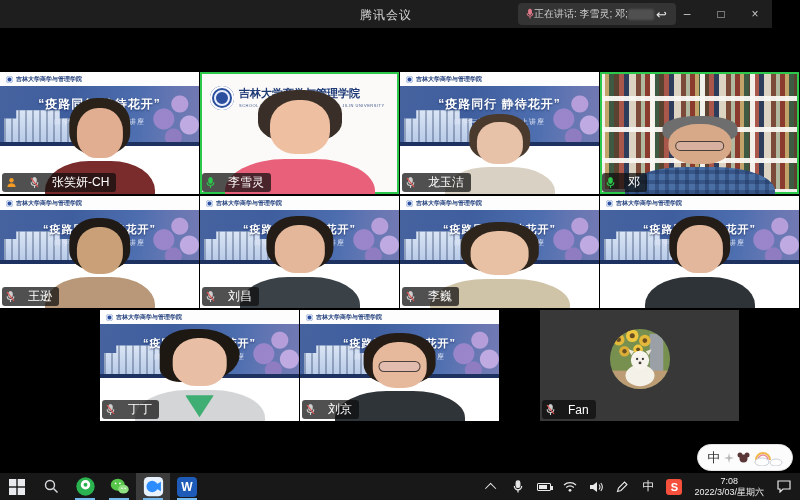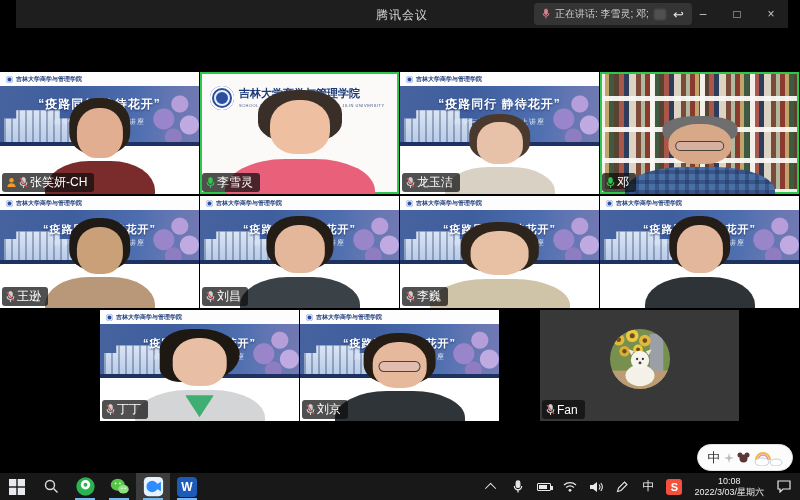--- a/index.html
+++ b/index.html
@@ -1,25 +1,25 @@
 <!DOCTYPE html>
 <html><head>
 <meta charset="utf-8">
 <style>
   * { margin:0; padding:0; box-sizing:border-box; }
   html,body { width:800px; height:500px; overflow:hidden; background:#000;
               font-family:"Liberation Sans","DejaVu Sans",sans-serif; }
   .stage { position:absolute; inset:0; width:800px; height:500px; background:#000; }
 
   
-  .titlebar { position:absolute; left:16px; top:0; width:772px; height:28px; background:#1e1e1e; }
+  .titlebar { position:absolute; left:0; top:0; width:772px; height:28px; background:#1e1e1e; }
   .app-title { position:absolute; left:0; right:0; top:7px; text-align:center;
                color:#d6d6d6; font-size:12px; letter-spacing:1px; }
   .toast { position:absolute; left:518px; top:3px; width:158px; height:22px; background:#343434;
-           border-radius:4px; display:flex; align-items:center; padding:0 8px; gap:5px; }
+           border-radius:4px; display:flex; align-items:center; padding:0 8px; }
   .toast-mic { width:8px; height:12px; flex:0 0 auto; }
   .toast-text { color:#cfcfcf; font-size:10px; white-space:nowrap; }
   .toast-blur { width:26px; height:11px; border-radius:2px; background:rgba(255,255,255,.14);
                 filter:blur(1px); }
   .toast-arrow { color:#e8e8e8; font-size:13px; margin-left:2px; }
   .winctl { position:absolute; right:0; top:0; height:28px; display:flex; }
   .winctl span { width:34px; height:28px; display:flex; align-items:center; justify-content:center;
                  color:#c8c8c8; font-size:12px; }
 
   
@@ -111,21 +111,21 @@
   .pI .hair { width:62%; border-radius:45% 55% 60% 30%; }
   .pI .torso::after { content:""; position:absolute; left:50%; transform:translateX(-50%); top:18%;
       width:22%; height:70%; background:#3fae72; clip-path:polygon(0 0,100% 0,50% 100%); }
   .glasses::after { content:""; position:absolute; left:50%; transform:translateX(-50%); top:42%;
       width:74%; height:20%; border:1.5px solid rgba(40,35,30,.8); border-radius:6px;
       background:rgba(210,200,230,.25); }
   .face { overflow:visible; }
 
   
   .badge { position:absolute; left:2px; bottom:2px; height:19px; display:flex; align-items:center;
-           gap:2px; padding:0 7px 0 4px; background:rgba(12,12,12,.72); border-radius:3px; z-index:5; }
+           gap:13px; padding:0 7px 0 4px; background:rgba(12,12,12,.72); border-radius:3px; z-index:5; }
   .badge .nm { color:#fff; font-size:12px; white-space:nowrap; }
   .host-ic { width:11px; height:11px; }
   .mic-svg { width:9px; height:12px; }
 
   
   .ime-pill { position:absolute; left:697px; top:444px; width:96px; height:27px; background:#fcfcfc;
               border:1px solid #e2e2e2; border-radius:14px; display:flex; align-items:center;
               justify-content:space-around; padding:0 8px; box-shadow:0 2px 5px rgba(0,0,0,.4); }
   .ime-pill .zh { font-size:13px; color:#333; }
 
@@ -562,21 +562,21 @@
       <div class="tray-btn">
         <svg width="12" height="12" viewBox="0 0 12 12">
           <path d="M1.5 10.5l1-3.5 6-6 2.5 2.5-6 6z" fill="none" stroke="#e8e8e8" stroke-width="1.1"></path>
         </svg>
       </div>
       <div class="tray-btn tray-zh">中</div>
       <div class="tray-btn">
         <div class="sogou-ic">S</div>
       </div>
       <div class="clock">
-        <div>10:08</div>
+        <div>7:08</div>
         <div>2022/3/03/星期六</div>
       </div>
       <div class="tray-btn">
         <svg width="14" height="13" viewBox="0 0 14 13">
           <path d="M1 1h12v8H6l-3 3v-3H1z" fill="none" stroke="#e8e8e8" stroke-width="1.2"></path>
         </svg>
       </div>
     </div>
   </div>
 </div>

